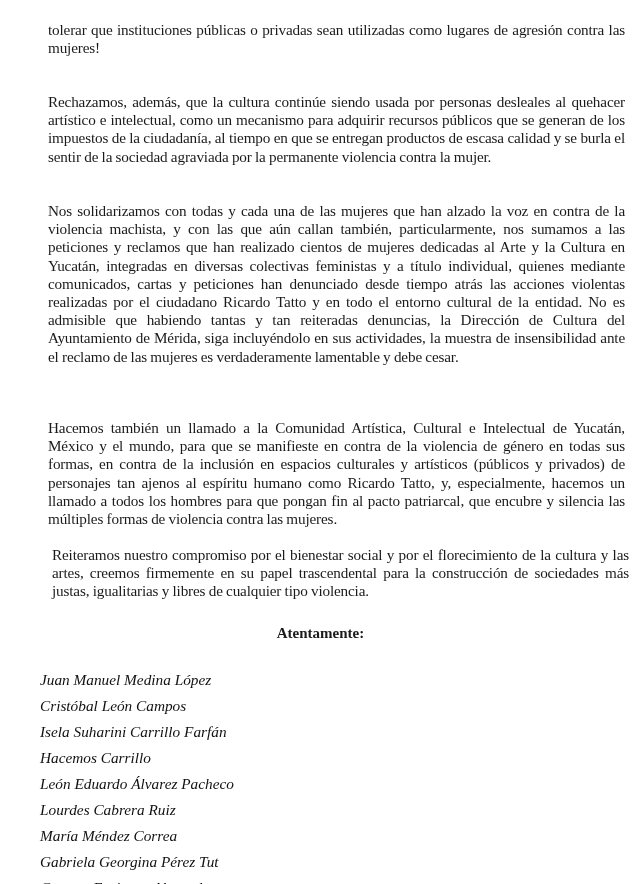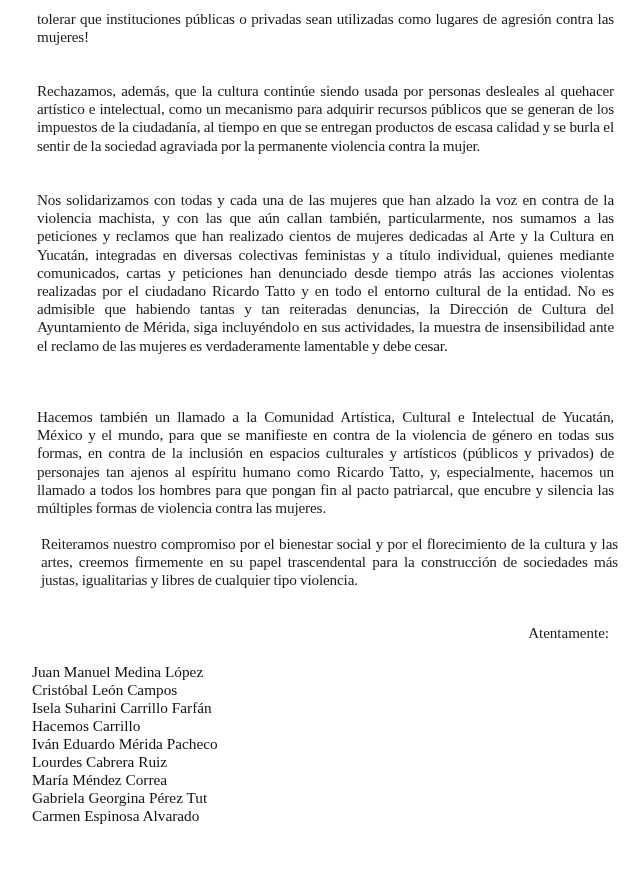--- a/index.html
+++ b/index.html
@@ -18,74 +18,75 @@
       position: absolute;
       left: 32px;
       top: 0;
       width: 577px;
     }
     .para {
       font-family: "Liberation Serif", "DejaVu Serif", serif;
       font-size: 15.2px;
       line-height: 18.2px;
       text-align: justify;
-      margin: 5px;
+      margin: 16px;
       letter-spacing: -0.15px;
       word-spacing: -0.3px;
     }
     .p1 { position: absolute; top: 5px; left: 0; width: 577px; }
     .p2 { position: absolute; top: 77px; left: 0; width: 577px; }
     .p3 { position: absolute; top: 186px; left: 0; width: 577px; }
     .p4 { position: absolute; top: 403px; left: 0; width: 577px; }
     .p5 { position: absolute; top: 530px; left: 4px; width: 577px; }
     .closing {
       position: absolute;
       top: 625px;
       left: 0;
       width: 577px;
-      text-align: right;
+      text-align: center;
       font-family: "Liberation Serif", "DejaVu Serif", serif;
-      font-weight: normal;
+      font-weight: bold;
       font-size: 15px;
       margin: 0;
     }
     .signers {
       position: absolute;
       top: 663px;
       left: 0;
       margin: 0;
       padding: 0;
       list-style: none;
       font-family: "Liberation Serif", "DejaVu Serif", serif;
       font-size: 15.3px;
       line-height: 18px;
       color: #111111;
     }
     .signers li {
-      margin: 0;
+      margin: 8px;
       padding: 0;
       white-space: nowrap;
+      font-style: italic;
     }
   </style>
 </head>
 <body>
 
 <div class="page">
   <p class="para p1">tolerar que instituciones públicas o privadas sean utilizadas como lugares de agresión contra las mujeres!</p>
   <p class="para p2">Rechazamos, además, que la cultura continúe siendo usada por personas desleales al quehacer artístico e intelectual, como un mecanismo para adquirir recursos públicos que se generan de los impuestos de la ciudadanía, al tiempo en que se entregan productos de escasa calidad y se burla el sentir de la sociedad agraviada por la permanente violencia contra la mujer.</p>
   <p class="para p3">Nos solidarizamos con todas y cada una de las mujeres que han alzado la voz en contra de la violencia machista, y con las que aún callan también, particularmente, nos sumamos a las peticiones y reclamos que han realizado cientos de mujeres dedicadas al Arte y la Cultura en Yucatán, integradas en diversas colectivas feministas y a título individual, quienes mediante comunicados, cartas y peticiones han denunciado desde tiempo atrás las acciones violentas realizadas por el ciudadano Ricardo Tatto y en todo el entorno cultural de la entidad. No es admisible que habiendo tantas y tan reiteradas denuncias, la Dirección de Cultura del Ayuntamiento de Mérida, siga incluyéndolo en sus actividades, la muestra de insensibilidad ante el reclamo de las mujeres es verdaderamente lamentable y debe cesar.</p>
   <p class="para p4">Hacemos también un llamado a la Comunidad Artística, Cultural e Intelectual de Yucatán, México y el mundo, para que se manifieste en contra de la violencia de género en todas sus formas, en contra de la inclusión en espacios culturales y artísticos (públicos y privados) de personajes tan ajenos al espíritu humano como Ricardo Tatto, y, especialmente, hacemos un llamado a todos los hombres para que pongan fin al pacto patriarcal, que encubre y silencia las múltiples formas de violencia contra las mujeres.</p>
   <p class="para p5">Reiteramos nuestro compromiso por el bienestar social y por el florecimiento de la cultura y las artes, creemos firmemente en su papel trascendental para la construcción de sociedades más justas, igualitarias y libres de cualquier tipo violencia.</p>
 
   <p class="closing">Atentamente:</p>
 
   <ul class="signers">
     <li>Juan Manuel Medina López</li>
     <li>Cristóbal León Campos</li>
     <li>Isela Suharini Carrillo Farfán</li>
     <li>Hacemos Carrillo</li>
-    <li>Iván Eduardo Mérida Pacheco</li>
+    <li>León Eduardo Álvarez Pacheco</li>
     <li>Lourdes Cabrera Ruiz</li>
     <li>María Méndez Correa</li>
     <li>Gabriela Georgina Pérez Tut</li>
     <li>Carmen Espinosa Alvarado</li>
   </ul>
 </div>
 
 </body></html>

